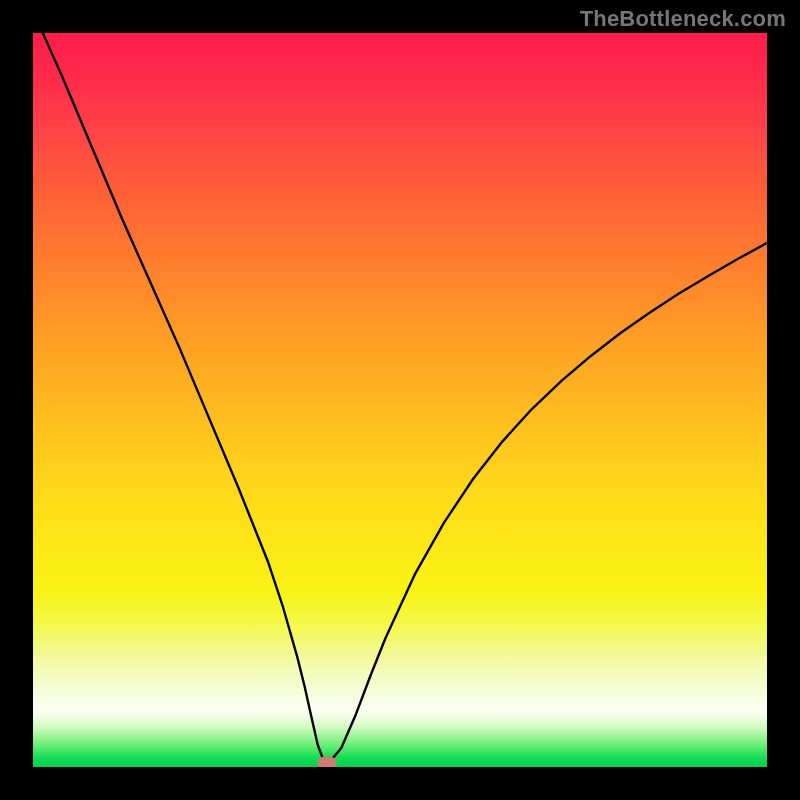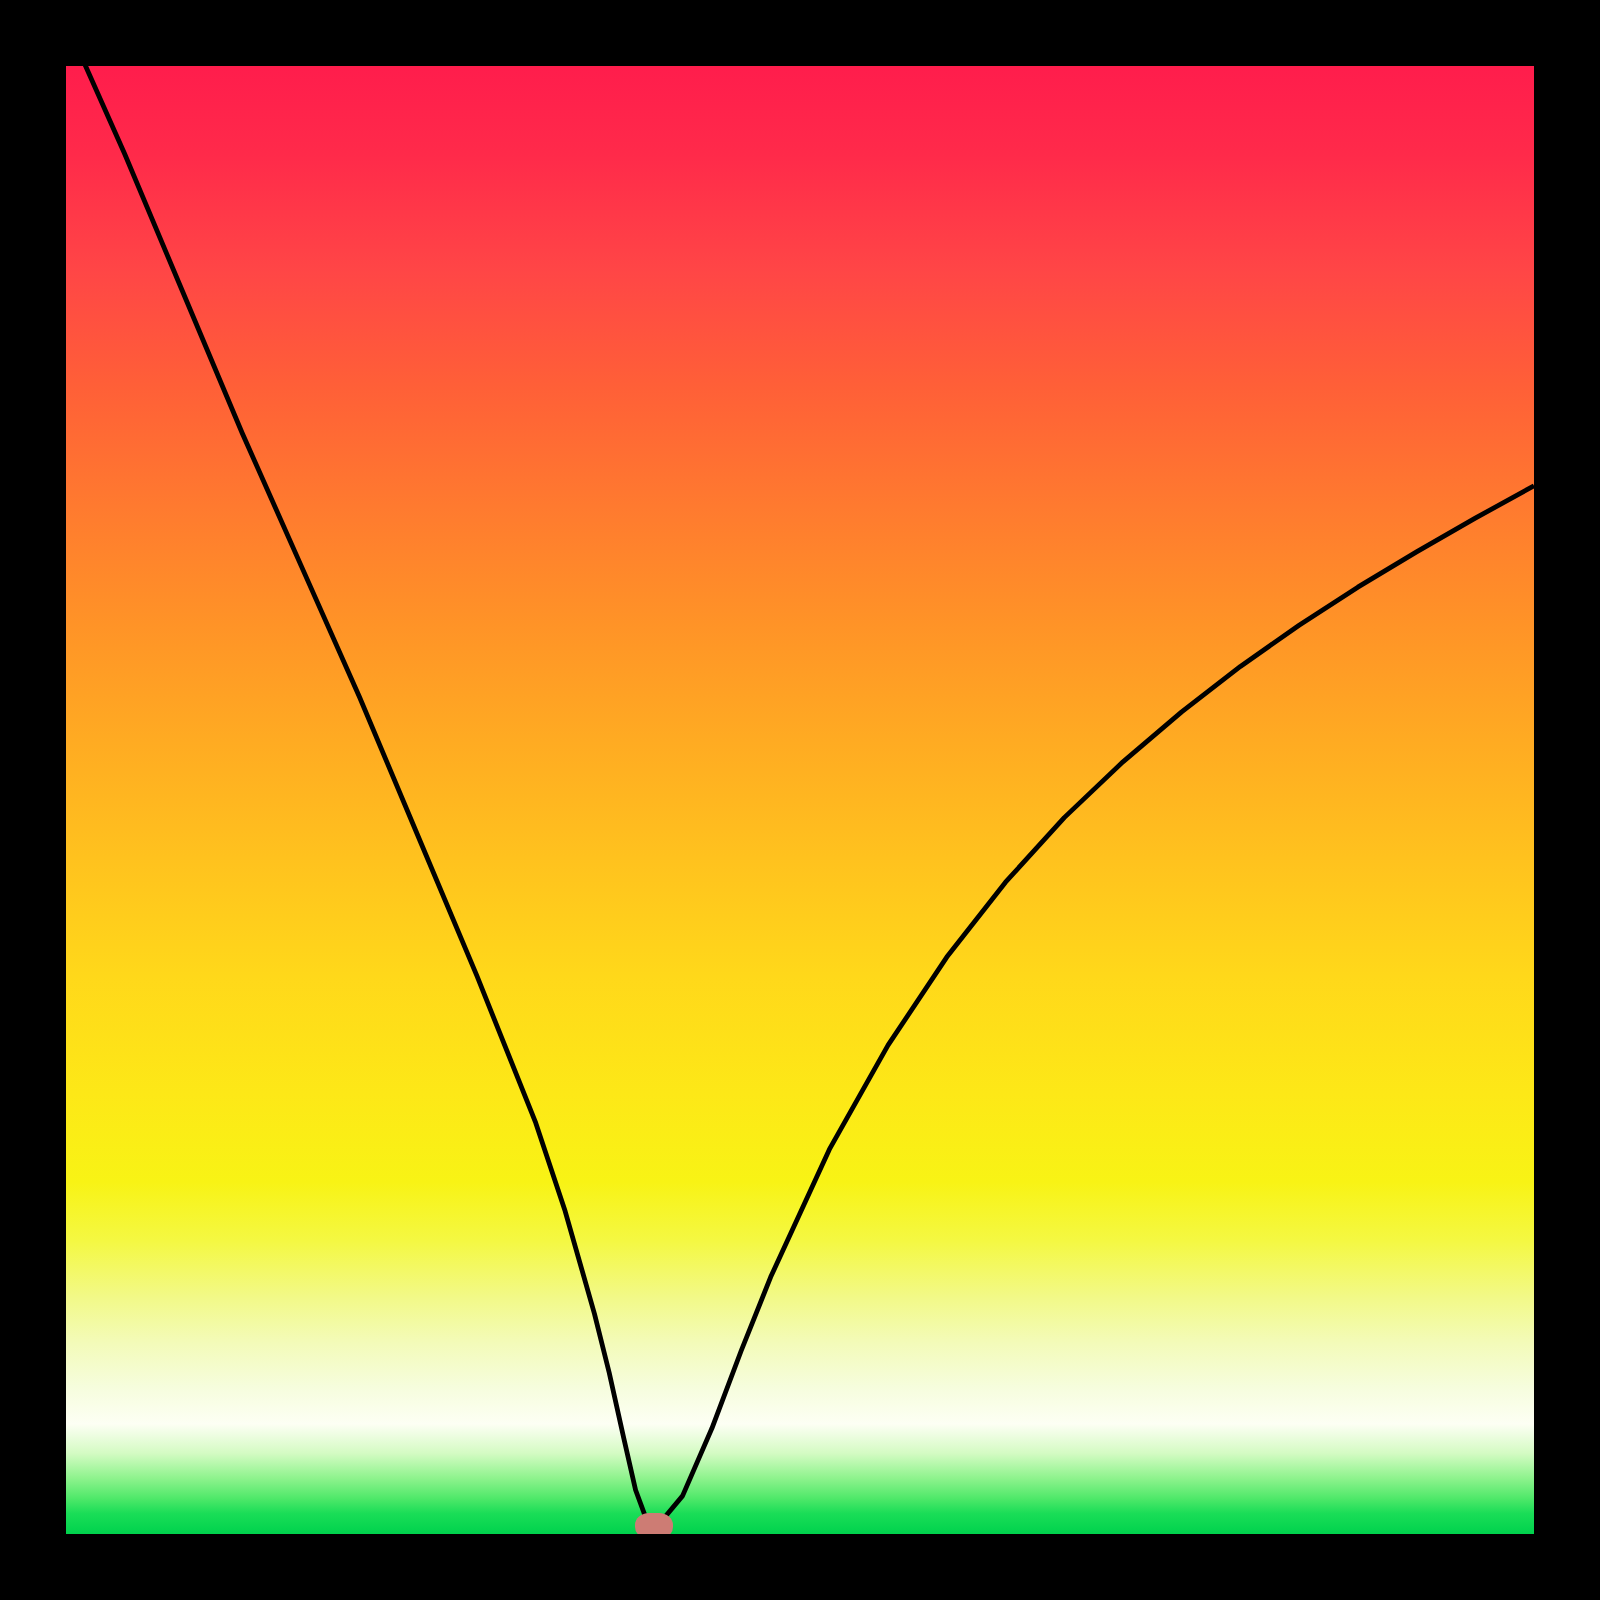--- a/index.html
+++ b/index.html
@@ -82,20 +82,21 @@
     height: 13px;
     border-radius: 7px / 6px;
     background: #cd7c74;
     transform: translate(-50%, -50%);
   }
 </style>
 </head>
 <body>
 
 <div class="frame">
+  <div class="watermark">TheBottleneck.com</div>
 
   <div class="plot-area">
     <div class="gradient"></div>
     <svg class="curve" viewBox="0 0 734 734" preserveAspectRatio="none">
       <path d="M0.00 -22.02 L29.36 44.04 L58.72 113.77 L88.08 183.50 L117.44 249.56 L146.80 315.62 L176.16 385.35 L205.52 455.08 L234.88 528.48 L249.56 572.52 L264.24 623.90 L271.58 653.26 L278.92 686.29 L284.79 711.98 L289.93 725.93 L297.27 728.13 L308.28 714.92 L322.96 681.15 L337.64 642.25 L352.32 605.55 L381.68 541.69 L411.04 489.58 L440.40 445.54 L469.76 408.10 L499.12 375.81 L528.48 347.92 L557.84 322.96 L587.20 300.21 L616.56 279.65 L645.92 260.57 L675.28 242.95 L704.64 226.07 L734.00 209.92"></path>
     </svg>
     <div class="marker" style="left: 294.334px; top: 730.33px;"></div>
   </div>
 </div>
 

